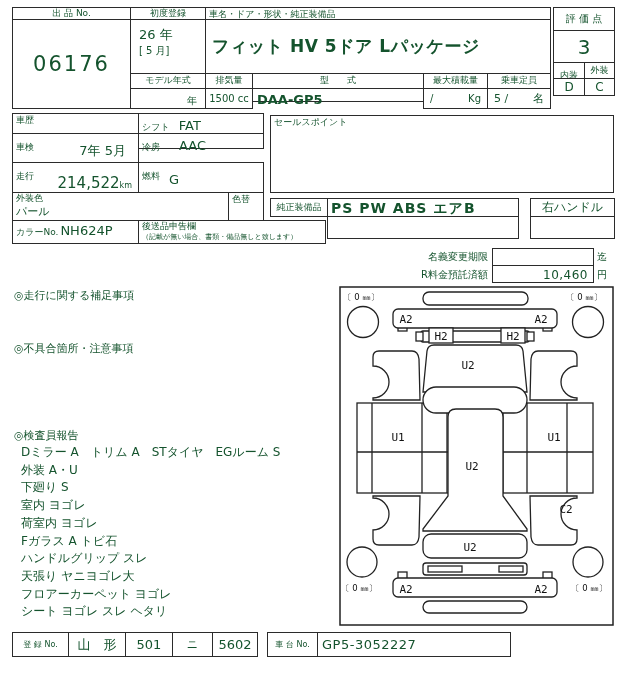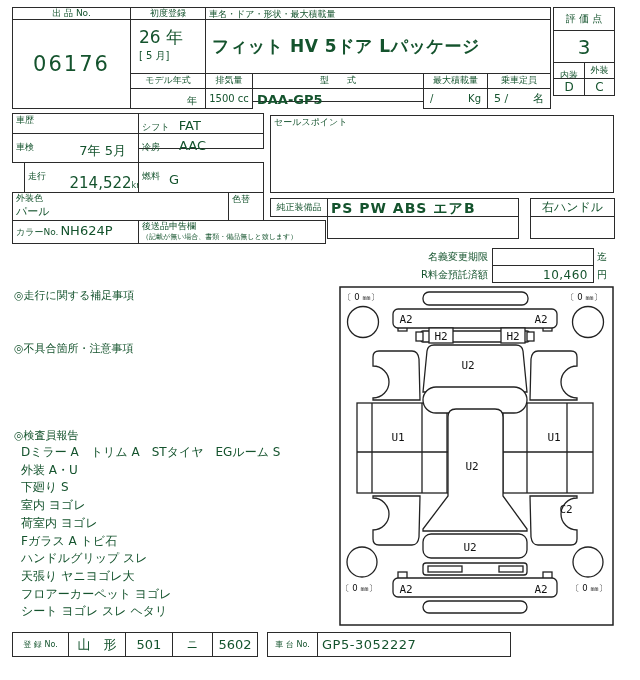--- a/index.html
+++ b/index.html
@@ -30,25 +30,25 @@
       <span>出 品 No.</span>
     </div>
   <div class="cell ctr" style="left:12px;top:19px;width:119px;height:90px;font-size:21px;letter-spacing:2px;">
       <span>06176</span>
     </div>
 
   <div class="cell ctr lbl" style="left:130px;top:7px;width:76px;height:13px;align-items:flex-end;">
       <span>初度登録</span>
     </div>
   <div class="cell col" style="left:130px;top:19px;width:76px;height:55px;padding:6px 0 0 8px;">
-    <span style="font-size:17px;">26 年</span>
+    <span style="font-size:13px;">26 年</span>
     <span style="font-size:10px;">[ 5 月]</span>
   </div>
 
-  <div class="cell lbl topl" style="left:205px;top:7px;width:346px;height:13px;"><span>車名・ドア・形状・最大積載量</span></div>
+  <div class="cell lbl topl" style="left:205px;top:7px;width:346px;height:13px;"><span>車名・ドア・形状・純正装備品</span></div>
   <div class="cell" style="left:205px;top:19px;width:346px;height:55px;display:flex;align-items:center;padding-left:6px;font-size:17px;font-weight:bold;letter-spacing:0.5px;">
       <span>フィット HV 5ドア  Lパッケージ</span>
     </div>
 
   <div class="cell ctr lbl" style="left:130px;top:73px;width:76px;height:16px;">
       <span>モデル年式</span>
     </div>
   <div class="cell" style="left:130px;top:88px;width:76px;height:21px;font-size:10px;text-align:right;padding:5px 8px 0 0;"><span>年</span></div>
 
   <div class="cell ctr lbl" style="left:205px;top:73px;width:48px;height:16px;">
@@ -106,21 +106,21 @@
 
   <div class="cell" style="left:12px;top:133px;width:127px;height:30px;padding:1px 0 0 3px;">
     <span class="lbl">車検</span>
     <span class="big" style="position:absolute;right:12px;bottom:5px;">7年 5月</span>
   </div>
   <div class="cell" style="left:138px;top:133px;width:126px;height:16px;padding:1px 0 0 3px;">
     <span class="lbl">冷房</span>
     <span class="big" style="margin-left:14px;">AAC</span>
   </div>
 
-  <div class="cell" style="left:24px;top:162px;width:127px;height:36px;padding:1px 0 0 3px;">
+  <div class="cell" style="left:12px;top:162px;width:127px;height:36px;padding:1px 0 0 3px;">
     <span class="lbl">走行</span>
     <span style="position:absolute;right:6px;bottom:5px;font-size:15px;"><span>214,522</span><span style="font-size:8px;">km</span></span>
   </div>
   <div class="cell" style="left:138px;top:162px;width:126px;height:31px;padding:1px 0 0 3px;">
     <span class="lbl">燃料</span>
     <span class="big" style="position:absolute;left:30px;bottom:6px;">G</span>
   </div>
 
   <div class="cell col" style="left:12px;top:192px;width:217px;height:29px;padding:1px 0 0 3px;">
     <span class="lbl">外装色</span>

